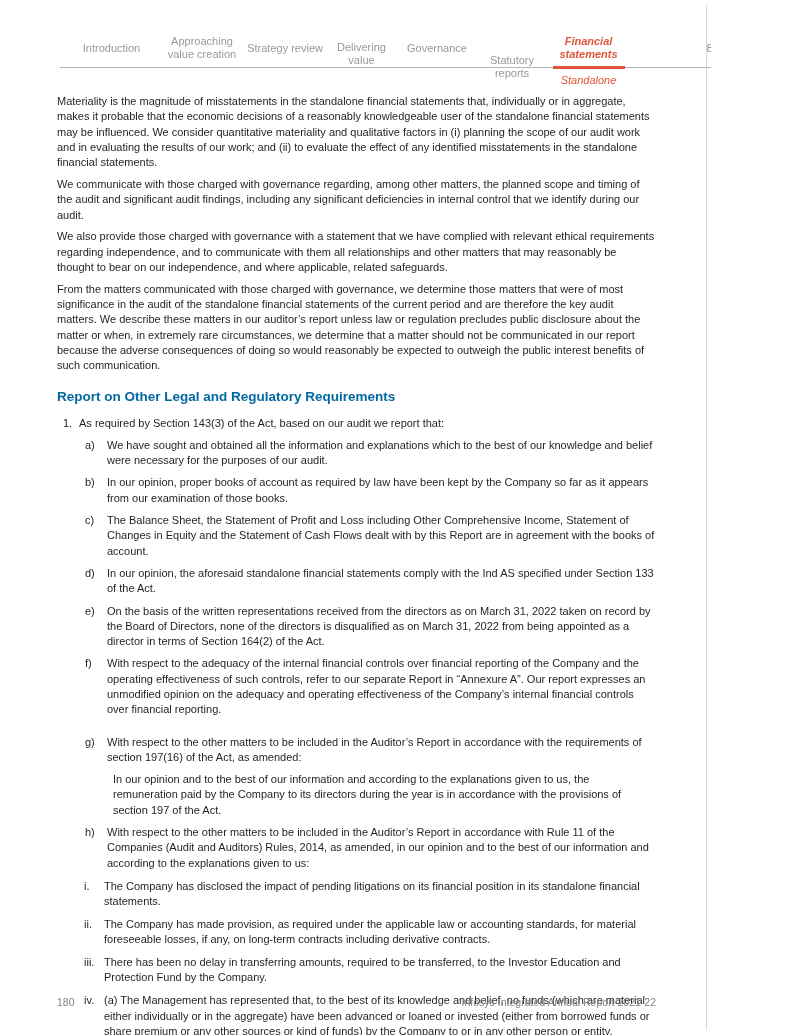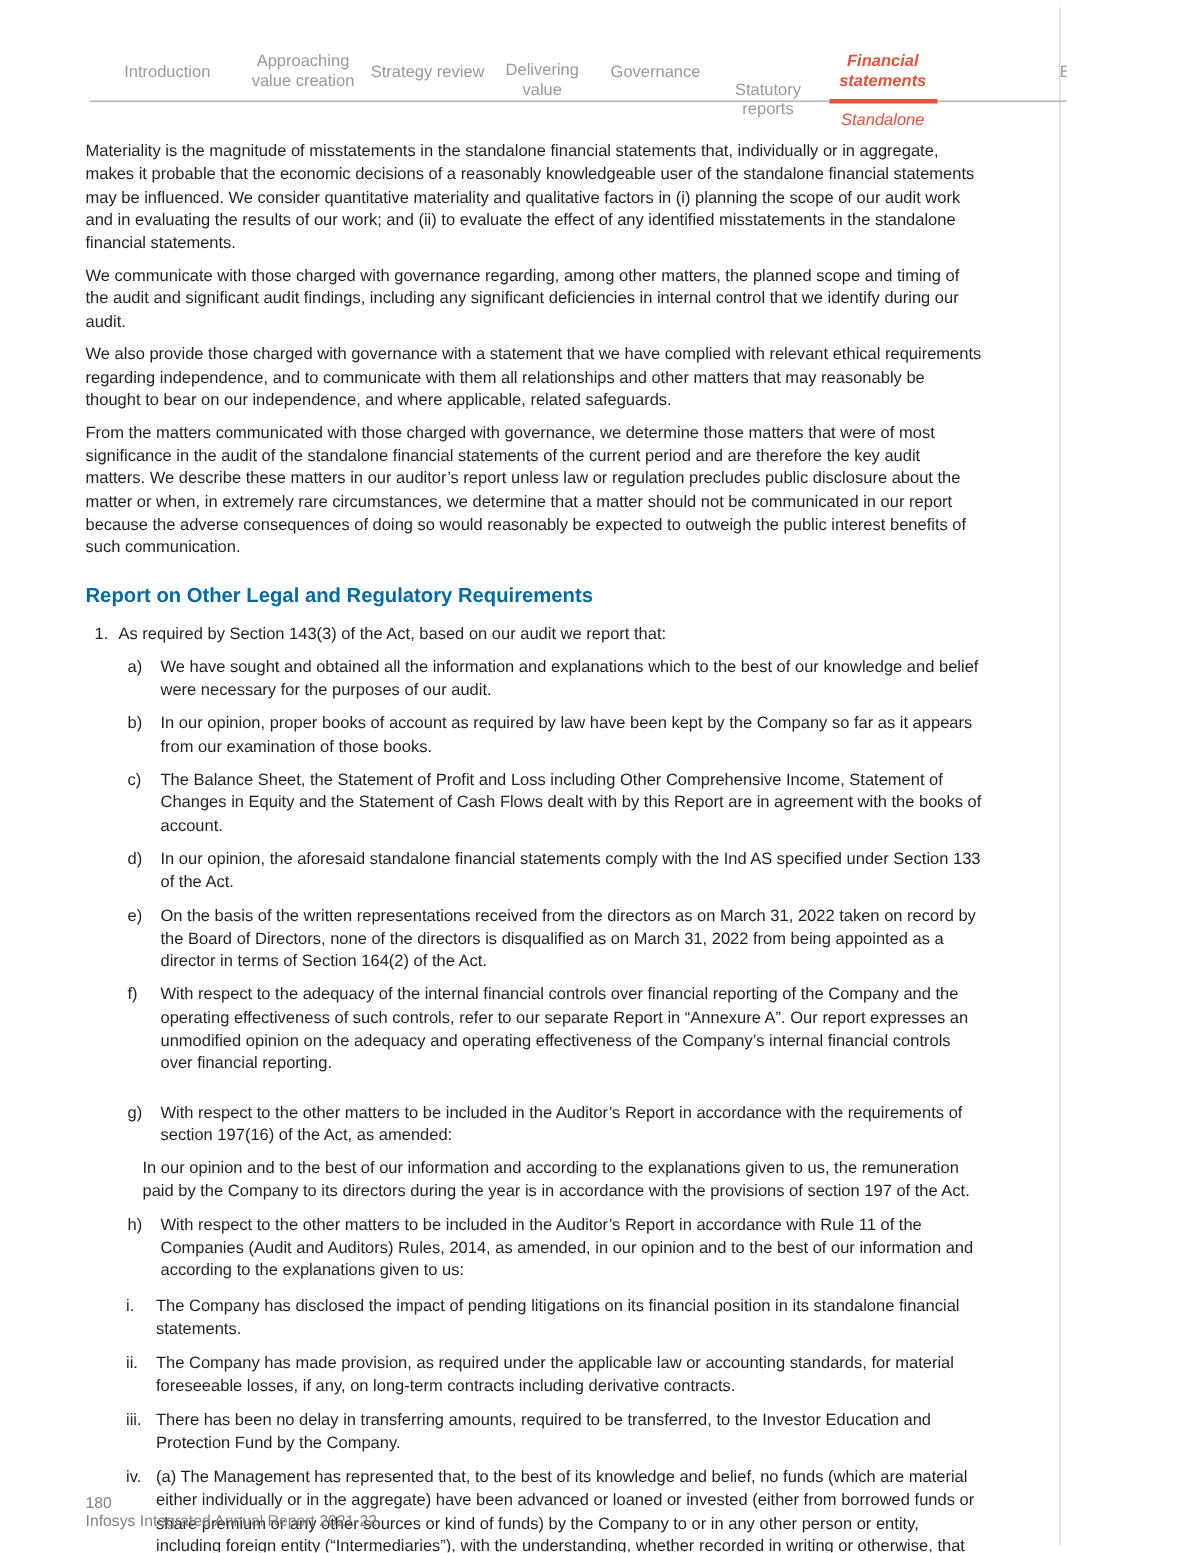--- a/index.html
+++ b/index.html
@@ -71,37 +71,36 @@
     line-height: 17px;
     font-weight: bold;
     color: #0369a1;
     margin-top: 14px;
     margin-bottom: 11px;
   }
   .li1 { display: flex; margin-bottom: 7px; }
   .li1 .marker1 { flex: 0 0 22px; padding-left: 6px; }
   .li2 { display: flex; margin-bottom: 7px; margin-left: 28px; }
   .li2 .marker2 { flex: 0 0 22px; }
-  .li2-cont { margin-left: 38px; margin-bottom: 7px; }
+  .li2-cont { margin-left: 56px; margin-bottom: 7px; }
   .gap-before { margin-top: 17px; }
   .sublist { margin-top: 8px; }
   .li3 { display: flex; margin-bottom: 7.5px; margin-left: 27px; }
   .li3 .marker3 { flex: 0 0 20px; }
   .li-text { flex: 1 1 auto; }
   
   .footer {
     position: absolute;
     left: 57px;
     right: 55px;
     top: 996px;
     display: flex;
     justify-content: space-between;
     font-size: 10.5px;
     color: #808285;
-    flex-direction: column;
   }
 </style>
 </head>
 <body>
 
 <div class="page">
   <div class="page-edge"></div>
 
   <header class="nav">
     <div class="nav-row">

